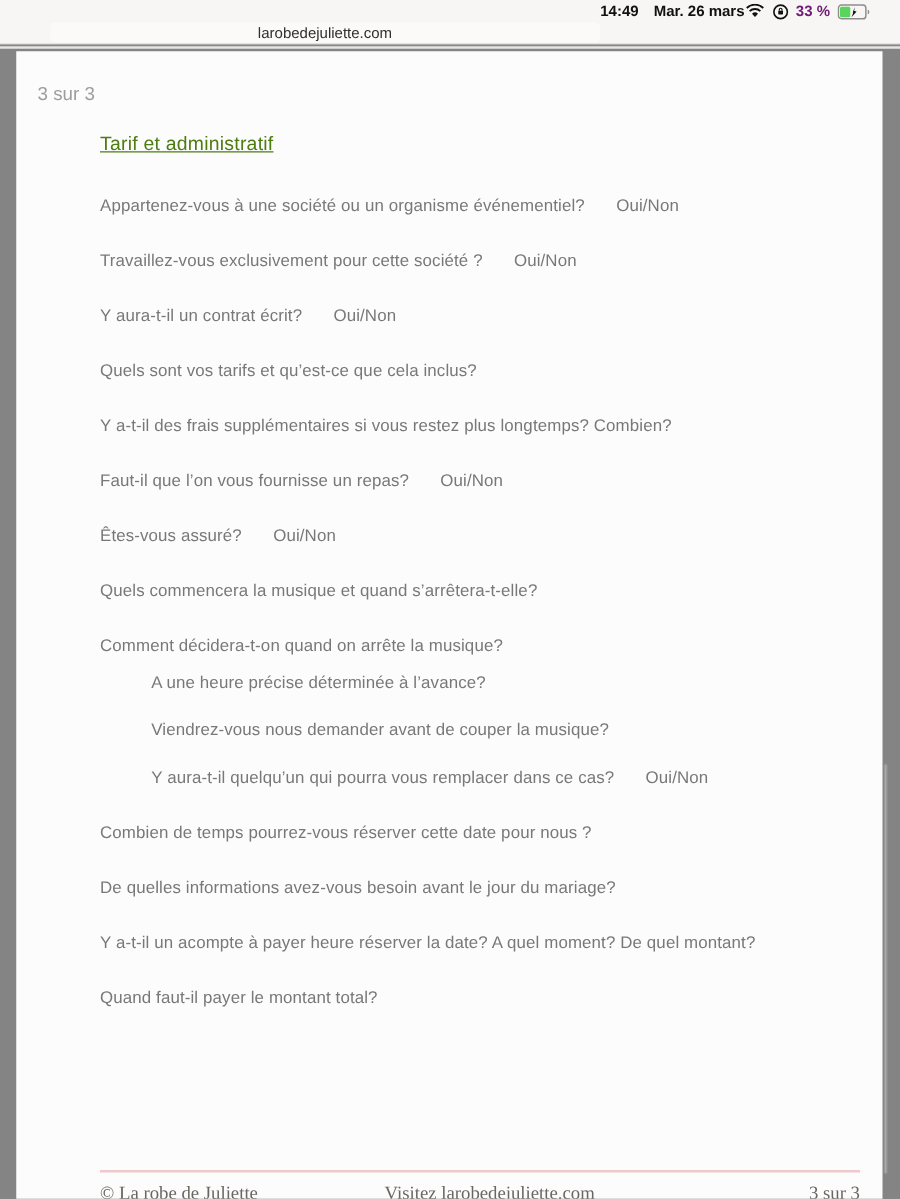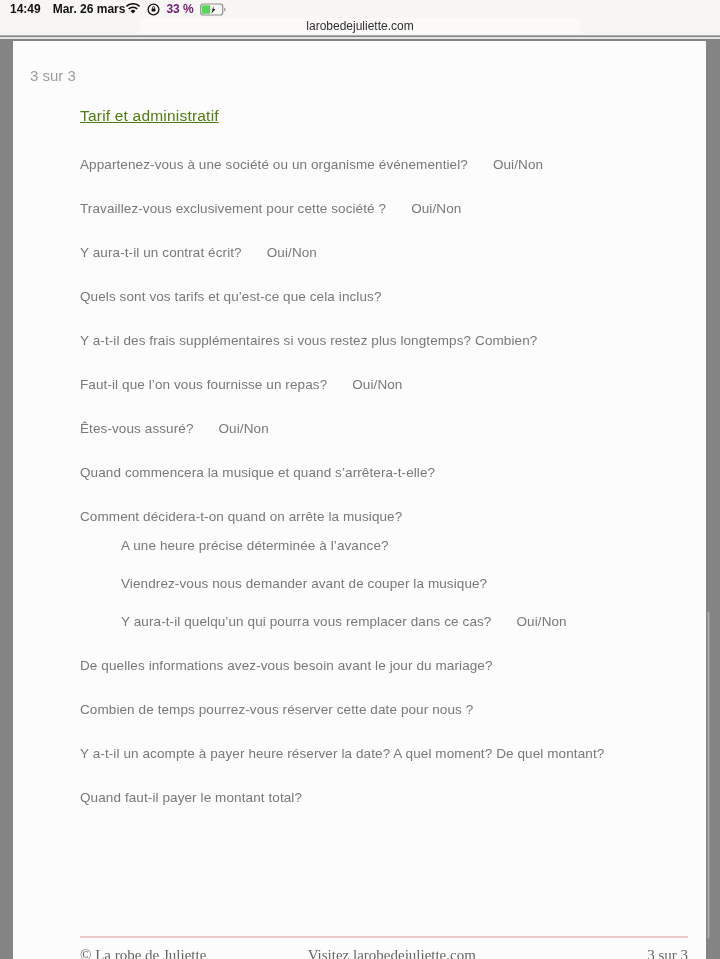--- a/index.html
+++ b/index.html
@@ -3,28 +3,28 @@
 <meta charset="utf-8">
 <style>
   * { margin:0; padding:0; box-sizing:border-box; }
   html,body { width:720px; height:959px; overflow:hidden; background:#858585;
               font-family:"Liberation Sans", sans-serif; }
 
   
   .top-chrome { position:absolute; top:0; left:0; width:720px; height:36px;
                 background:#f7f6f4; border-bottom:1px solid #aeada9; z-index:5; }
   .status-row { position:absolute; top:0; left:0; right:0; height:18px;
-                display:flex; align-items:center; justify-content:flex-start;
-                padding:0 6px; }
+                display:flex; align-items:center; justify-content:flex-end;
+                padding:0 24px; }
   .status-left { display:flex; align-items:baseline; gap:12px;
                  font-size:12px; font-weight:700; color:#111; padding-left:4px; }
   .status-right { display:flex; align-items:center; gap:6px;
                   font-size:12px; font-weight:700; color:#701a75; }
   .url-row { position:absolute; top:17px; left:0; right:0; height:18px;
-             display:flex; align-items:center; justify-content:center; }
+             display:flex; align-items:center; justify-content:flex-start;padding-left:40px; }
   .url-field { background:#fbfaf9; border-radius:4px; min-width:440px; height:16px;
                display:flex; align-items:center; justify-content:center;
                font-size:12px; color:#2f2f2f; }
 
   
   .wifi-svg, .lock-svg, .batt-svg { display:block; }
 
   
   .viewer { position:absolute; top:37px; left:0; width:720px; height:922px;
             background:#848484; border-top:2px solid #e5e5e5; }
@@ -106,27 +106,27 @@
       <div class="doc-title">Tarif et administratif</div>
 
       <div>
           <div class="question first"><span class="q-text">Appartenez-vous à une société ou un organisme événementiel?</span><span class="oui-non">Oui/Non</span></div>
           <div class="question"><span class="q-text">Travaillez-vous exclusivement pour cette société ?</span><span class="oui-non">Oui/Non</span></div>
           <div class="question"><span class="q-text">Y aura-t-il un contrat écrit?</span><span class="oui-non">Oui/Non</span></div>
           <div class="question"><span class="q-text">Quels sont vos tarifs et qu’est-ce que cela inclus?</span></div>
           <div class="question"><span class="q-text">Y a-t-il des frais supplémentaires si vous restez plus longtemps? Combien?</span></div>
           <div class="question"><span class="q-text">Faut-il que l’on vous fournisse un repas?</span><span class="oui-non">Oui/Non</span></div>
           <div class="question"><span class="q-text">Êtes-vous assuré?</span><span class="oui-non">Oui/Non</span></div>
-          <div class="question"><span class="q-text">Quand commencera la musique et quand s’arrêtera-t-elle?</span></div>
+          <div class="question"><span class="q-text">Quels commencera la musique et quand s’arrêtera-t-elle?</span></div>
           <div class="question"><span class="q-text">Comment décidera-t-on quand on arrête la musique?</span></div>
           <div class="question sub"><span class="q-text">A une heure précise déterminée à l’avance?</span></div>
           <div class="question sub"><span class="q-text">Viendrez-vous nous demander avant de couper la musique?</span></div>
           <div class="question sub"><span class="q-text">Y aura-t-il quelqu’un qui pourra vous remplacer dans ce cas?</span><span class="oui-non">Oui/Non</span></div>
+          <div class="question"><span class="q-text">Combien de temps pourrez-vous réserver cette date pour nous ?</span></div>
           <div class="question"><span class="q-text">De quelles informations avez-vous besoin avant le jour du mariage?</span></div>
-          <div class="question"><span class="q-text">Combien de temps pourrez-vous réserver cette date pour nous ?</span></div>
           <div class="question"><span class="q-text">Y a-t-il un acompte à payer heure réserver la date? A quel moment? De quel montant?</span></div>
           <div class="question"><span class="q-text">Quand faut-il payer le montant total?</span></div>
         </div>
     </div>
 
     <div class="page-footer">
       <div class="footer-line"></div>
       <div class="footer-row">
         <span>© La robe de Juliette</span>
         <span class="footer-visit">Visitez larobedejuliette.com</span>

